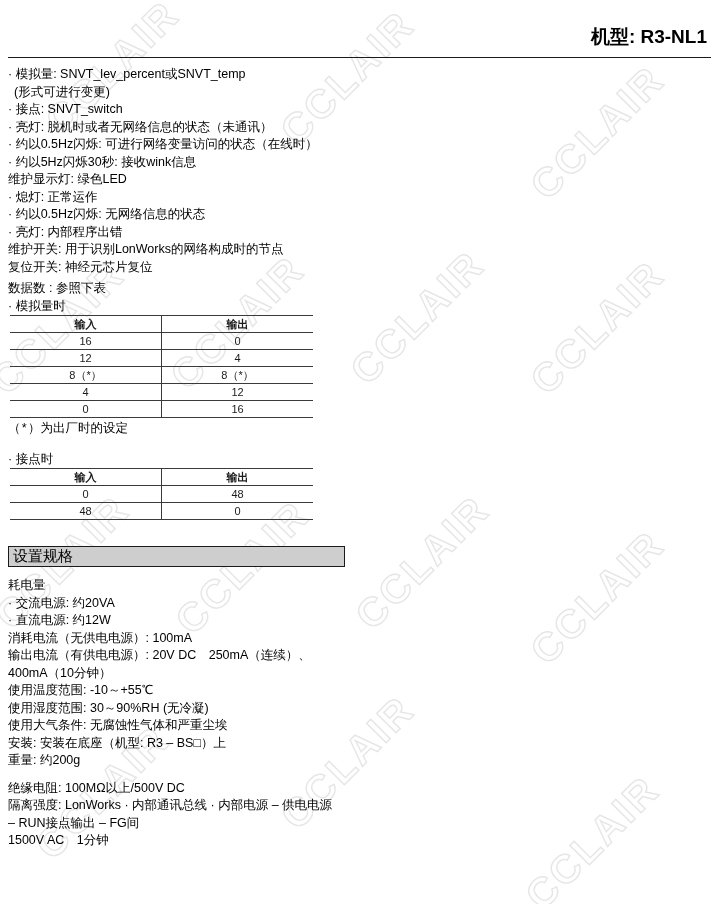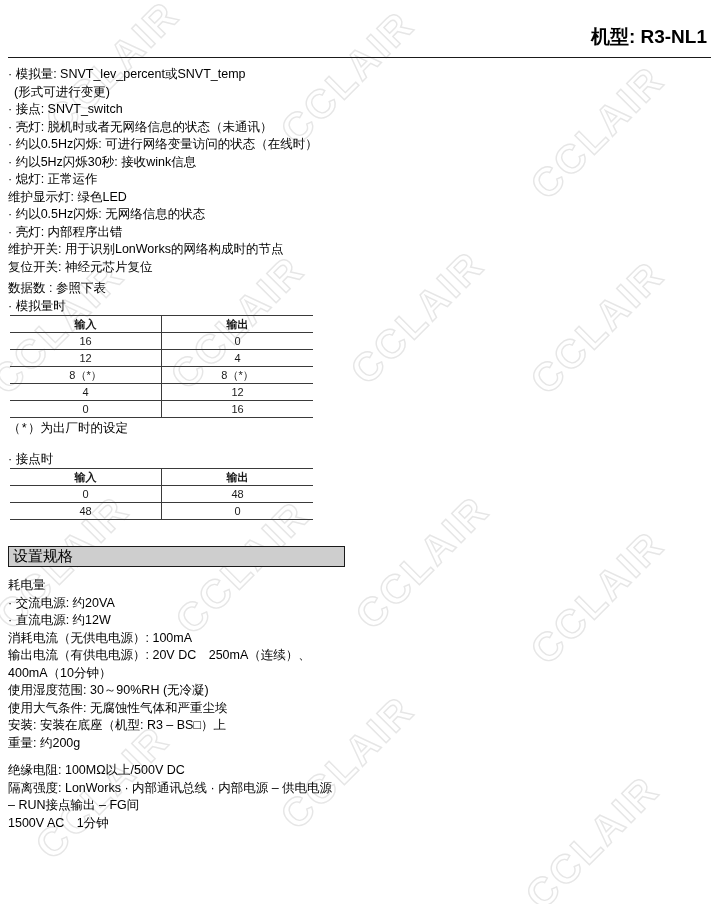--- a/index.html
+++ b/index.html
@@ -105,22 +105,22 @@
     <h1 class="doc-title">机型: R3-NL1</h1>
     <hr class="title-rule">
 
     <div>
       <div class="line">· 模拟量: SNVT_lev_percent或SNVT_temp</div>
       <div class="line indent">(形式可进行变更)</div>
       <div class="line">· 接点: SNVT_switch</div>
       <div class="line">· 亮灯: 脱机时或者无网络信息的状态（未通讯）</div>
       <div class="line">· 约以0.5Hz闪烁: 可进行网络变量访问的状态（在线时）</div>
       <div class="line">· 约以5Hz闪烁30秒: 接收wink信息</div>
+      <div class="line">维护显示灯: 绿色LED</div>
       <div class="line">· 熄灯: 正常运作</div>
-      <div class="line">维护显示灯: 绿色LED</div>
       <div class="line">· 约以0.5Hz闪烁: 无网络信息的状态</div>
       <div class="line">· 亮灯: 内部程序出错</div>
       <div class="line">维护开关: 用于识别LonWorks的网络构成时的节点</div>
       <div class="line">复位开关: 神经元芯片复位</div>
       <div class="line gap-top">数据数 : 参照下表</div>
     </div>
 
     <div class="line caption">· 模拟量时</div>
     <table class="spec-table">
       <thead>
@@ -175,20 +175,21 @@
     </table>
 
     <div class="section-box">设置规格</div>
     <div class="section-lines">
       <div class="line">耗电量</div>
       <div class="line">· 交流电源: 约20VA</div>
       <div class="line">· 直流电源: 约12W</div>
       <div class="line">消耗电流（无供电电源）: 100mA</div>
       <div class="line">输出电流（有供电电源）: 20V DC　250mA（连续）、</div>
       <div class="line">400mA（10分钟）</div>
+      <div class="line">使用温度范围: -10～+55℃</div>
       <div class="line">使用湿度范围: 30～90%RH (无冷凝)</div>
       <div class="line">使用大气条件: 无腐蚀性气体和严重尘埃</div>
       <div class="line">安装: 安装在底座（机型: R3 – BS□）上</div>
       <div class="line">重量: 约200g</div>
     </div>
 
     <div class="section-lines">
       <div class="line">绝缘电阻: 100MΩ以上/500V DC</div>
       <div class="line">隔离强度: LonWorks · 内部通讯总线 · 内部电源 – 供电电源</div>
       <div class="line">– RUN接点输出 – FG间</div>

